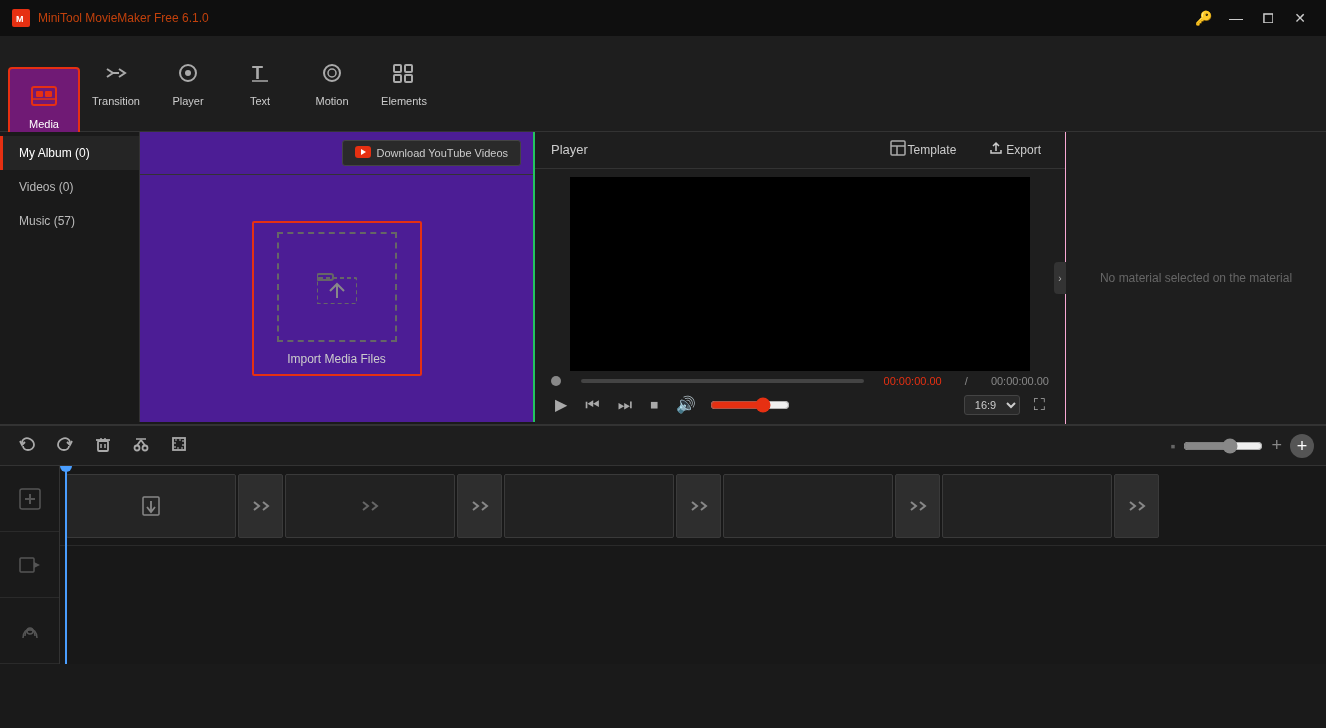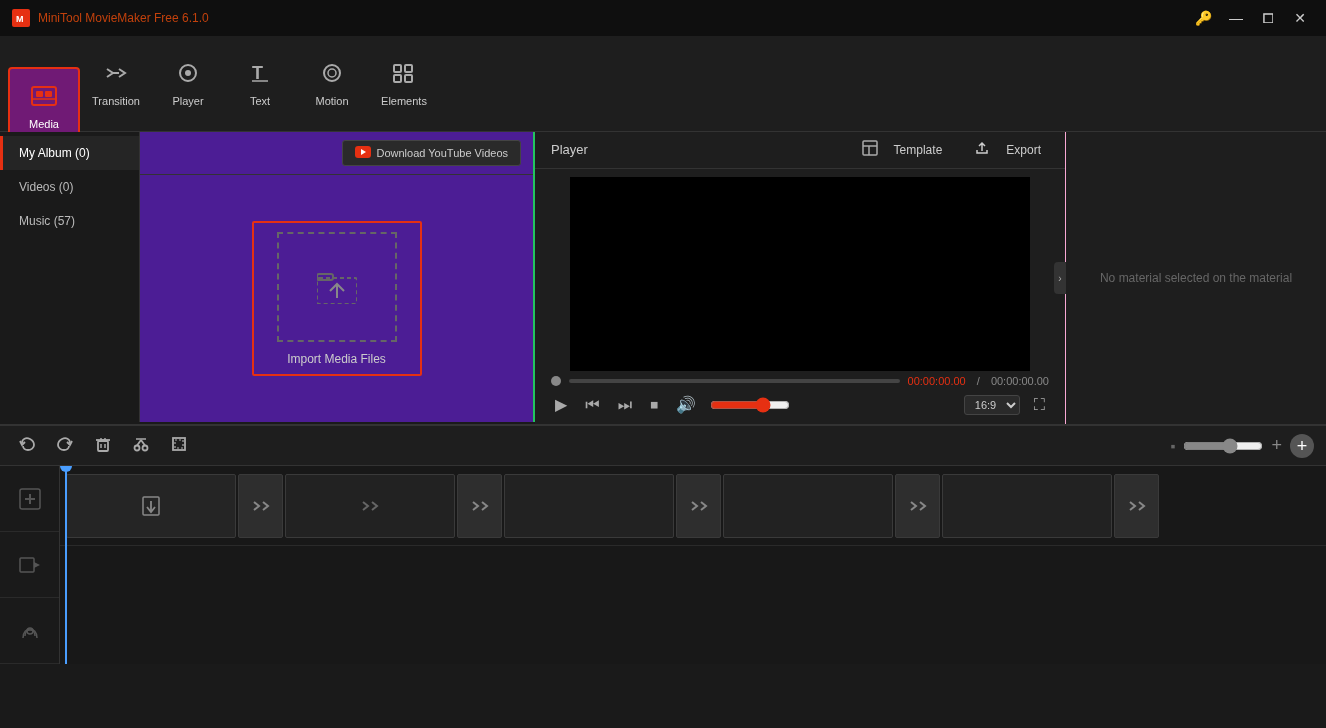--- a/index.html
+++ b/index.html
@@ -213,21 +213,21 @@
       color: #ccc;
     }
     #player-header-right {
       display: flex;
       align-items: center;
       gap: 16px;
     }
     #template-btn, #export-btn {
       display: flex;
       align-items: center;
-      gap: 16px;
+      gap: 2px;
       background: transparent;
       border: none;
       color: #ccc;
       font-size: 12px;
       cursor: pointer;
       padding: 4px 8px;
       border-radius: 3px;
     }
     #export-btn { color: #ccc; }
 
@@ -235,21 +235,21 @@
       background: #000;
       width: 460px;
       height: 240px;
       margin: 8px auto 4px auto;
       display: block;
     }
 
     #player-timeline {
       display: flex;
       align-items: center;
-      gap: 8px;
+      gap: 20px;
       padding: 4px 16px;
     }
     .tl-dot {
       width: 10px;
       height: 10px;
       border-radius: 50%;
       background: #555;
     }
     #tl-bar-bg {
       flex: 1;

